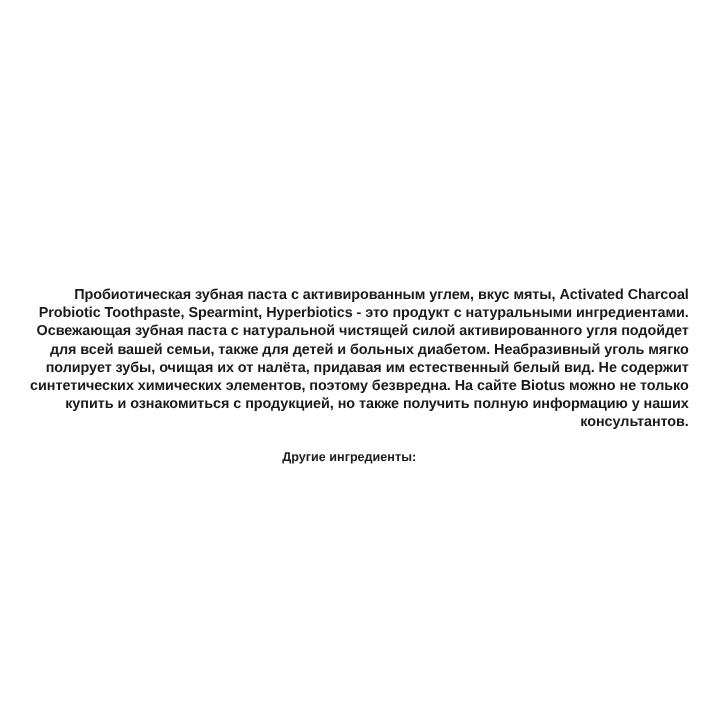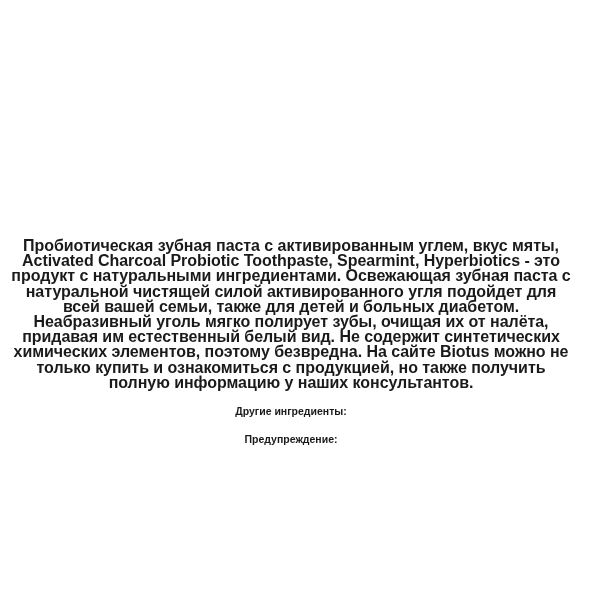--- a/index.html
+++ b/index.html
@@ -21,25 +21,25 @@
     height: 600px;
     box-sizing: border-box;
   }
   .content {
     position: absolute;
     left: 8px;
     top: 238px;
     width: 566px;
   }
   .paragraph {
-    font-size: 16px;
+    font-size: 12px;
     font-weight: bold;
     line-height: 15.2px;
     letter-spacing: -0.05px;
-    text-align: center;
+    text-align: right;
     margin: 0;
     color: #1a1a1a;
   }
   .heading {
     font-size: 10.5px;
     font-weight: bold;
     line-height: 15.2px;
     margin: 0;
     color: #1a1a1a;
     text-align: center;
@@ -49,15 +49,14 @@
 </style>
 </head>
 <body>
 
 <div class="page">
   <div class="content">
     <p class="paragraph">Пробиотическая зубная паста с активированным углем, вкус мяты, Activated Charcoal Probiotic Toothpaste, Spearmint, Hyperbiotics - это продукт с натуральными ингредиентами. Освежающая зубная паста с натуральной чистящей силой активированного угля подойдет для всей вашей семьи, также для детей и больных диабетом. Неабразивный уголь мягко полирует зубы, очищая их от налёта, придавая им естественный белый вид. Не содержит синтетических химических элементов, поэтому безвредна. На сайте Biotus можно не только купить и ознакомиться с продукцией, но также получить полную информацию у наших консультантов.</p>
     <div class="gap-1"></div>
     <p class="heading">Другие ингредиенты:</p>
     <div class="gap-2"></div>
-    <p class="heading">Предупреждение:</p>
   </div>
 </div>
 
 </body></html>

